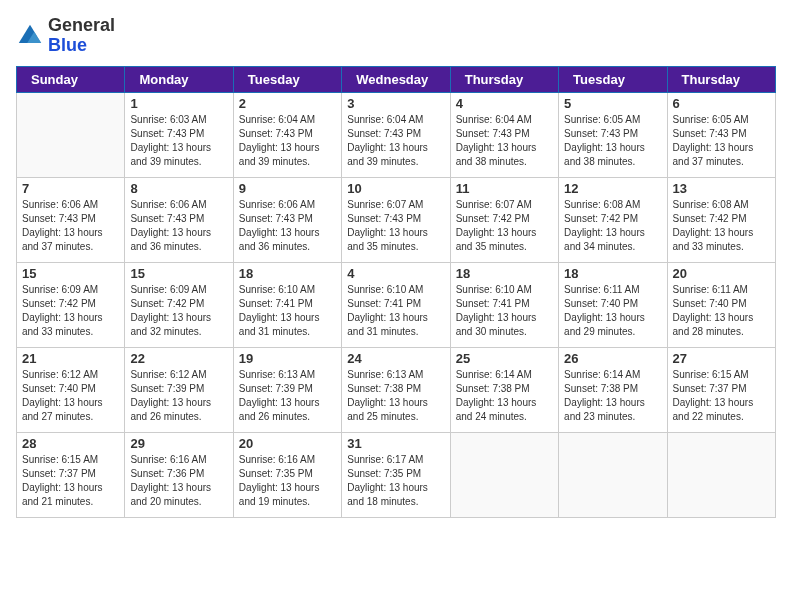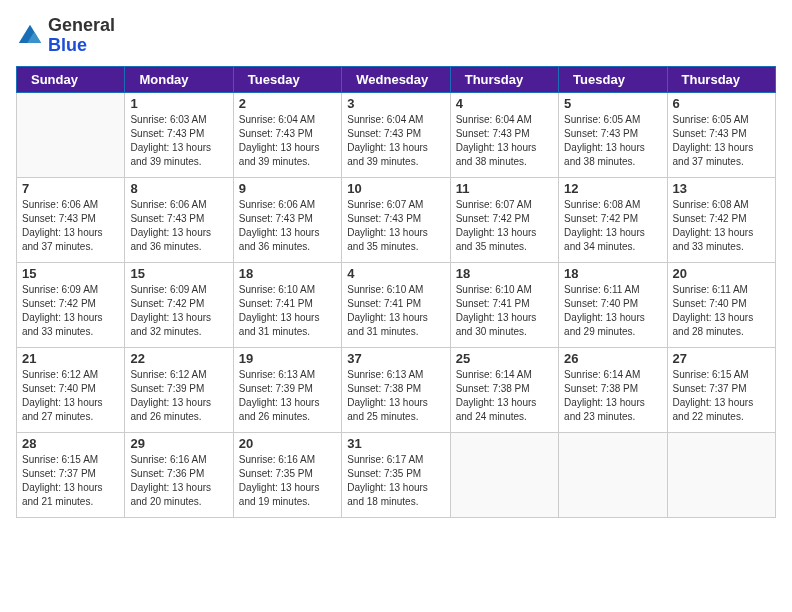--- a/index.html
+++ b/index.html
@@ -288,21 +288,21 @@
 and 26 minutes.</div>
           </td>
           <td>
             <span class="day-number">19</span>
             <div class="day-info" style="white-space: pre-line;">Sunrise: 6:13 AM
 Sunset: 7:39 PM
 Daylight: 13 hours
 and 26 minutes.</div>
           </td>
           <td>
-            <span class="day-number">37</span>
+            <span class="day-number">24</span>
             <div class="day-info" style="white-space: pre-line;">Sunrise: 6:13 AM
 Sunset: 7:38 PM
 Daylight: 13 hours
 and 25 minutes.</div>
           </td>
           <td>
             <span class="day-number">25</span>
             <div class="day-info" style="white-space: pre-line;">Sunrise: 6:14 AM
 Sunset: 7:38 PM
 Daylight: 13 hours

